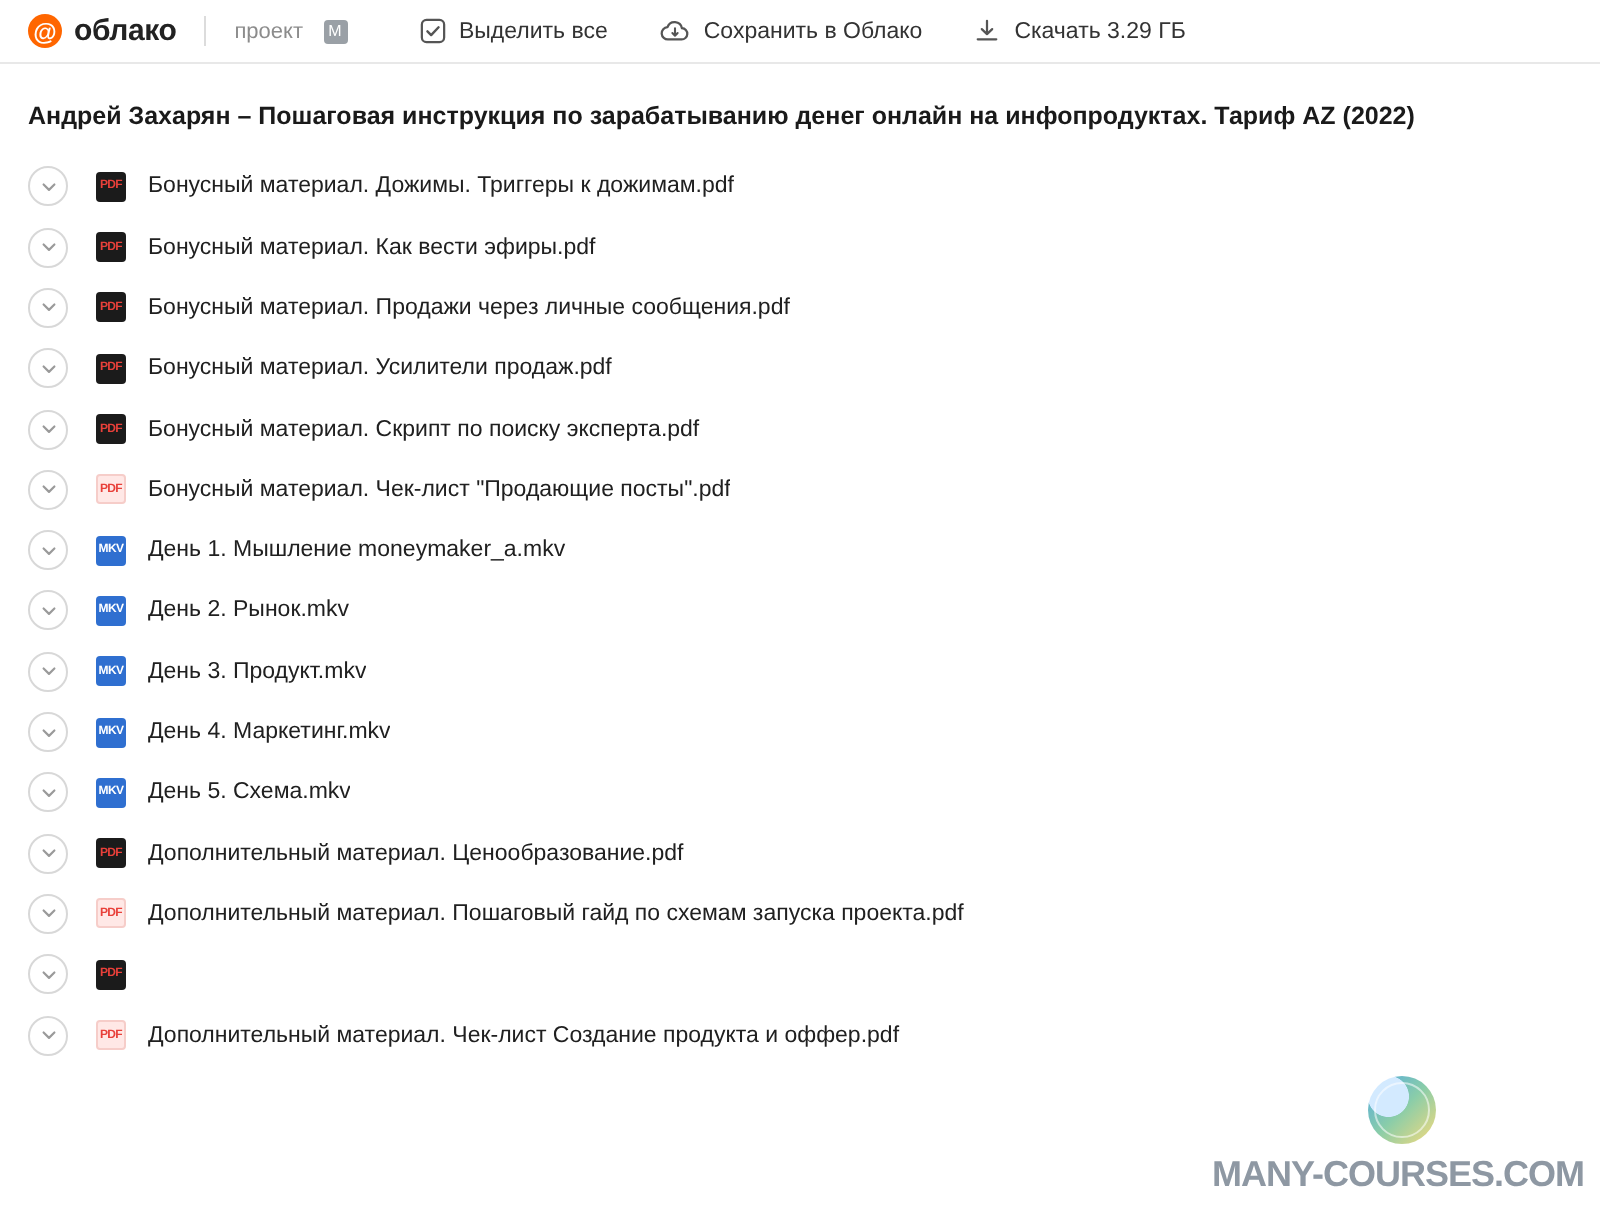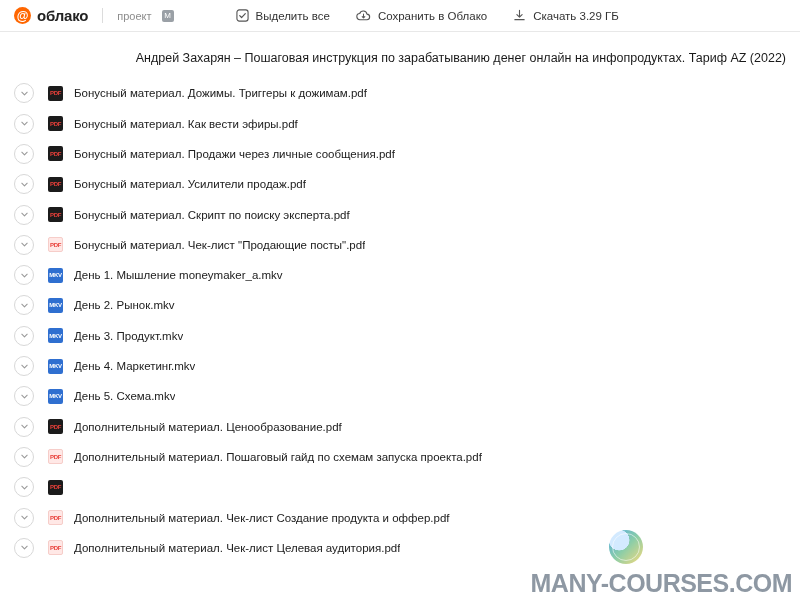--- a/index.html
+++ b/index.html
@@ -64,45 +64,44 @@
     font-size: 8px;
     border-radius: 2px;
     margin-left: 4px;
     vertical-align: middle;
   }
 
   .toolbar {
     display: flex;
     align-items: center;
     gap: 26px;
-    margin-left: 62px;
+    margin-left: 36px;
   }
   .tool-btn {
     display: flex;
     align-items: center;
     gap: 7px;
     font-size: 11.5px;
     color: #333;
     cursor: pointer;
     background: none;
     border: none;
     padding: 2px 0;
     font-family: "Liberation Sans", sans-serif;
     white-space: nowrap;
   }
   .ico { display: inline-flex; align-items: center; justify-content: center; }
 
   
   .page-title {
     font-size: 12.5px;
-    font-weight: normal;
+    font-weight: bold;
     color: #1a1a1a;
     padding: 18px 14px 0 14px;
     line-height: 1.3;
-    text-align: right;
   }
 
   
   .file-list {
     margin-top: 12px;
     padding: 0 6px;
   }
   .file-row {
     display: flex;
     align-items: center;
@@ -150,21 +149,21 @@
   
   .watermark {
     position: absolute;
     right: 8px;
     bottom: 10px;
     display: flex;
     align-items: center;
     pointer-events: none;
   }
   .wm-text {
-    font-size: 25px;
+    font-size: 18px;
     font-weight: bold;
     color: #7b8794;
     letter-spacing: -0.5px;
     font-family: "Liberation Sans", sans-serif;
     opacity: .85;
     margin-top: 24px;
   }
   .wm-globe {
     position: absolute;
     left: 78px;
@@ -364,29 +363,20 @@
       </div>
       <div class="file-row">
         <span class="chev">
           <svg width="9" height="9" viewBox="0 0 10 10">
             <path d="M2 3.6L5 6.6l3-3" fill="none" stroke="#9a9a9a" stroke-width="1.2" stroke-linecap="round" stroke-linejoin="round"></path>
           </svg>
         </span>
         <span class="ftype pdf-red">PDF</span>
         <span class="fname">Дополнительный материал. Чек-лист Создание продукта и оффер.pdf</span>
       </div>
-      <div class="file-row">
-        <span class="chev">
-          <svg width="9" height="9" viewBox="0 0 10 10">
-            <path d="M2 3.6L5 6.6l3-3" fill="none" stroke="#9a9a9a" stroke-width="1.2" stroke-linecap="round" stroke-linejoin="round"></path>
-          </svg>
-        </span>
-        <span class="ftype pdf-red">PDF</span>
-        <span class="fname">Дополнительный материал. Чек-лист Целевая аудитория.pdf</span>
-      </div>
     </div>
 
   <div class="watermark">
     <div class="wm-globe"></div>
     <span class="wm-text">MANY-COURSES.COM</span>
   </div>
 
 </div>
 
 </body></html>

